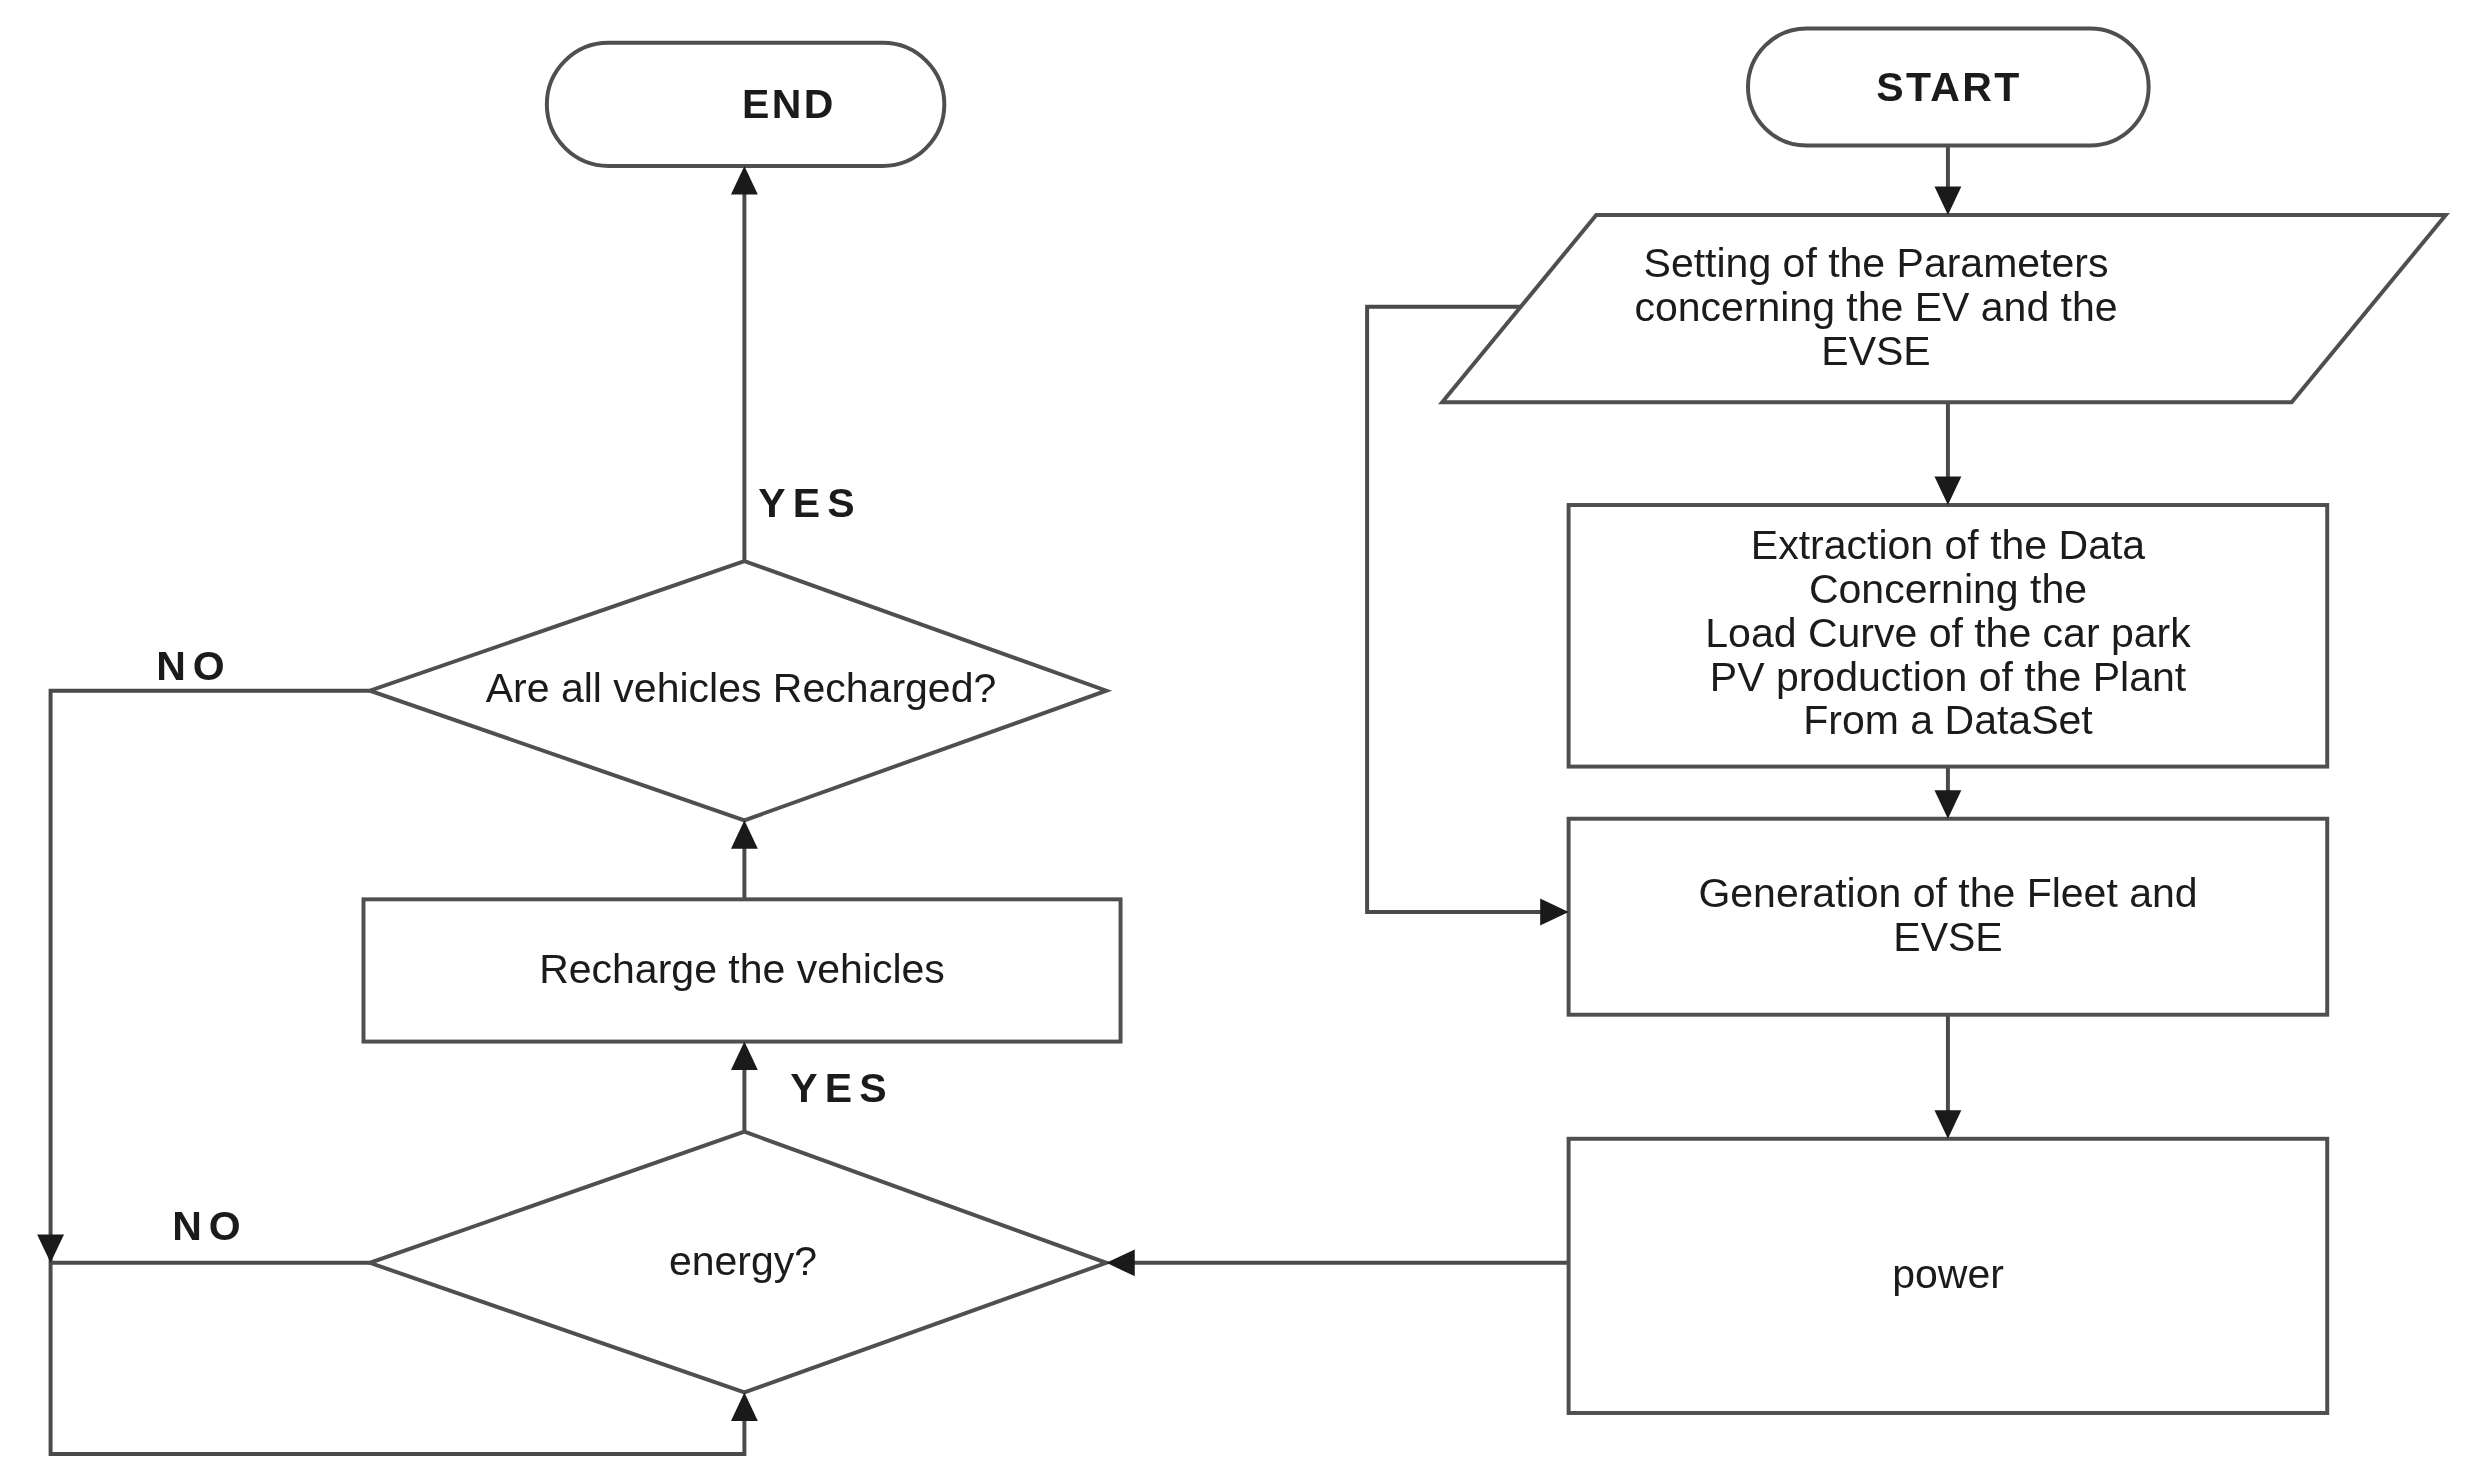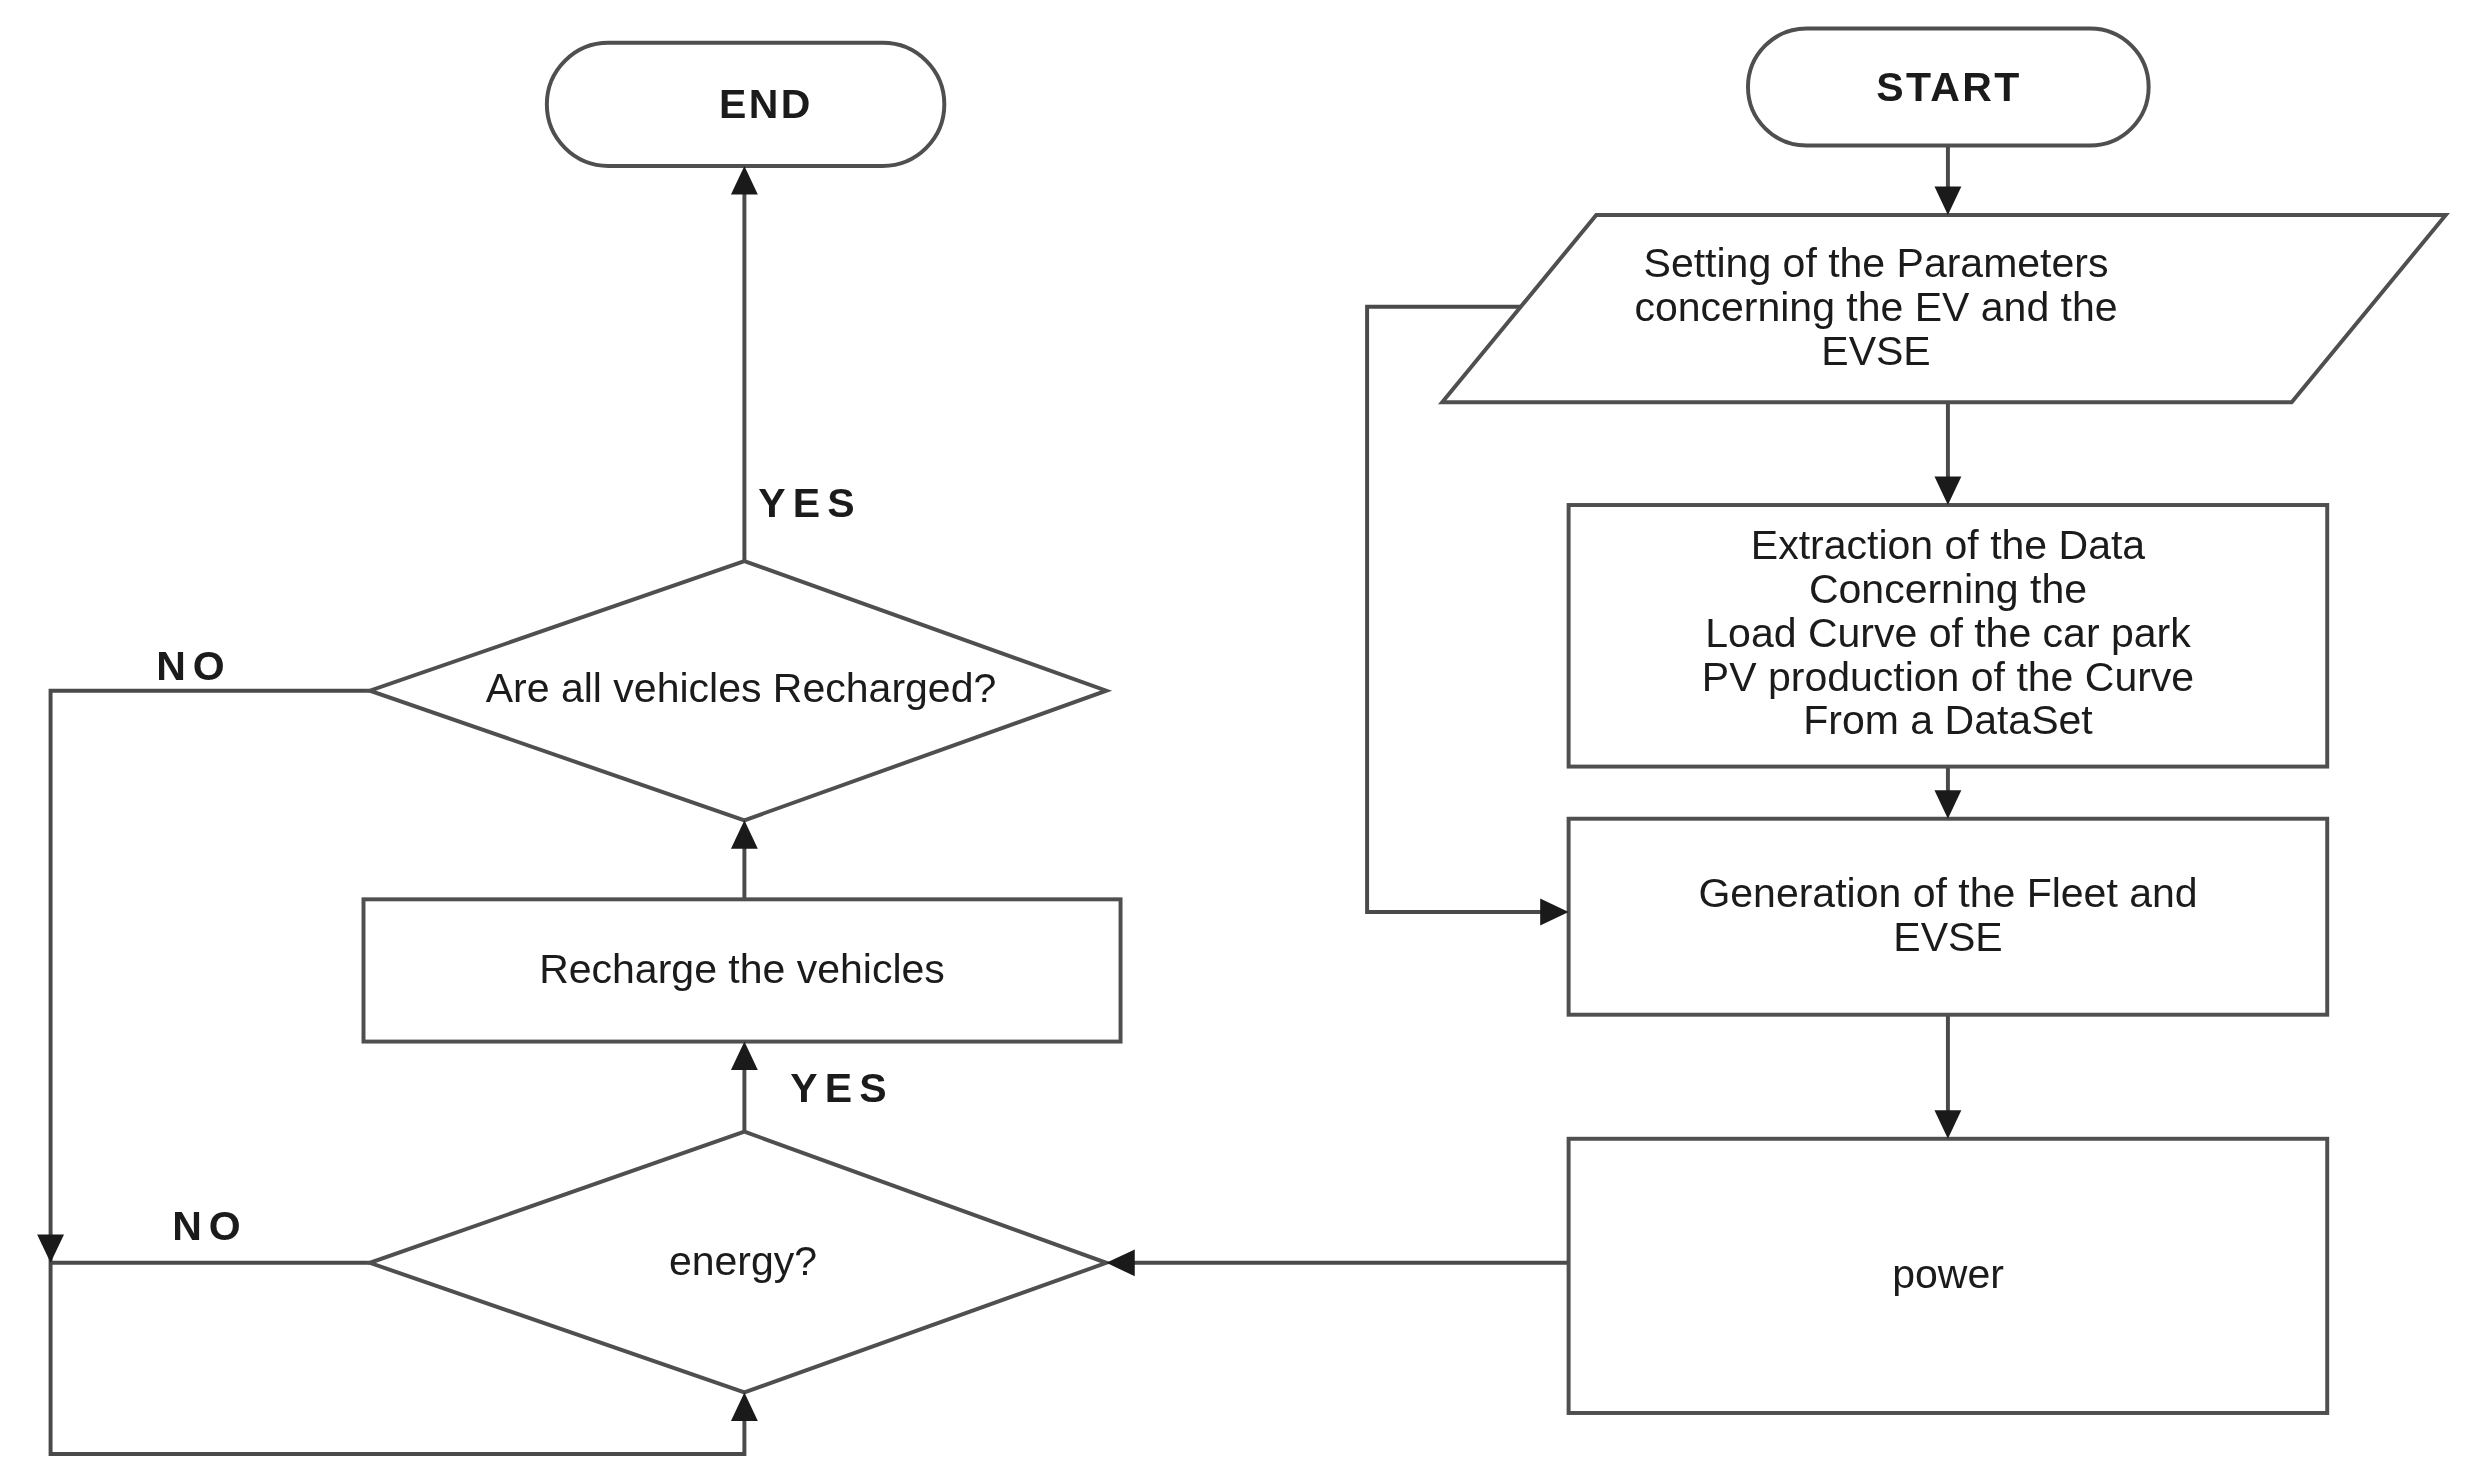--- a/index.html
+++ b/index.html
@@ -99,34 +99,34 @@
       <polygon class="arrowhead" points="64,1598 47,1562 81,1562"></polygon>
       <polygon class="arrowhead" points="2465,272 2448,236 2482,236"></polygon>
       <polygon class="arrowhead" points="2465,639 2448,603 2482,603"></polygon>
       <polygon class="arrowhead" points="2465,1036 2448,1000 2482,1000"></polygon>
       <polygon class="arrowhead" points="2465,1441 2448,1405 2482,1405"></polygon>
       <polygon class="arrowhead" points="1985,1154 1949,1137 1949,1171"></polygon>
       <polygon class="arrowhead" points="1400,1598 1436,1581 1436,1615"></polygon>
     </g>
   </svg>
 
-  <div class="lbl terminator-text" style="left:766px; top:104px;">END</div>
+  <div class="lbl terminator-text" style="left:789px; top:104px;">END</div>
   <div class="lbl terminator-text" style="left:1949px; top:87px;">START</div>
 
   <div class="lbl node-text" style="left:1876px; top:308px;">
     <div>Setting of the Parameters</div>
     <div>concerning the EV and the</div>
     <div>EVSE</div>
   </div>
 
   <div class="lbl node-text" style="left:1948px; top:634px;">
     <div>Extraction of the Data</div>
     <div>Concerning the</div>
     <div>Load Curve of the car park</div>
-    <div>PV production of the Curve</div>
+    <div>PV production of the Plant</div>
     <div>From a DataSet</div>
   </div>
 
   <div class="lbl node-text" style="left:1948px; top:916px;">
     <div>Generation of the Fleet and</div>
     <div>EVSE</div>
   </div>
 
   <div class="lbl node-text" style="left:1948px; top:1275px;">
     <div>power</div>

